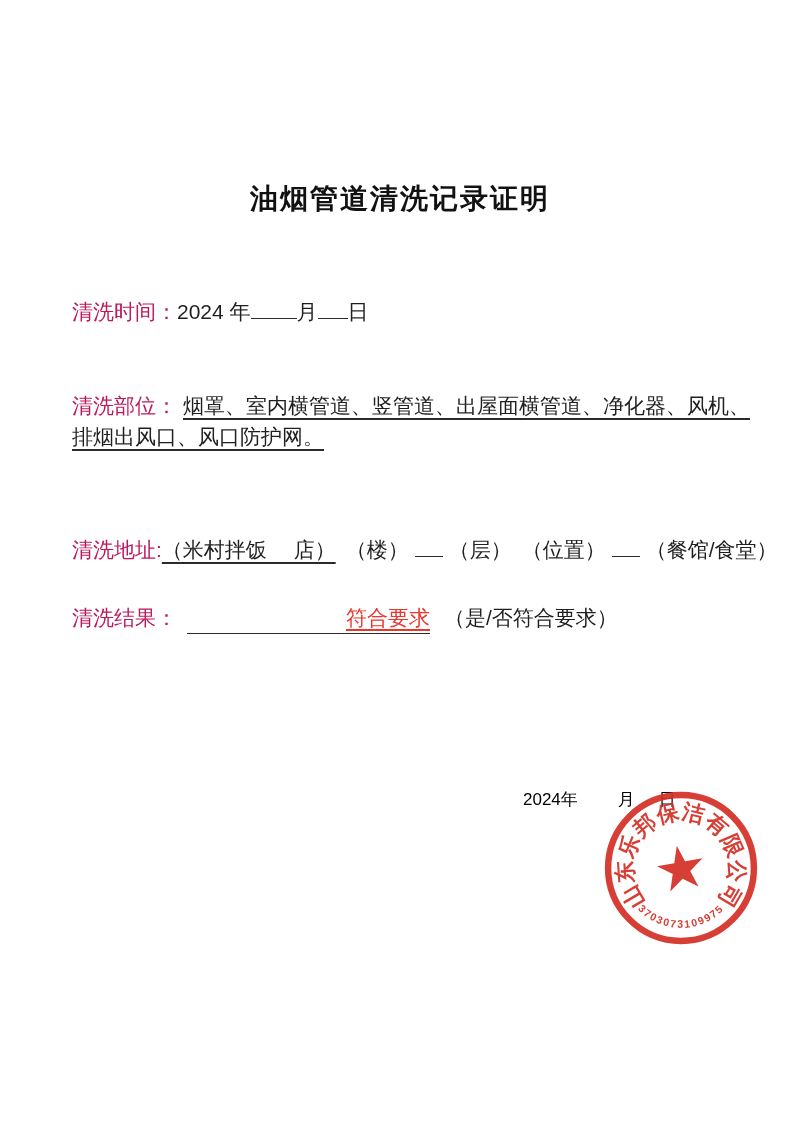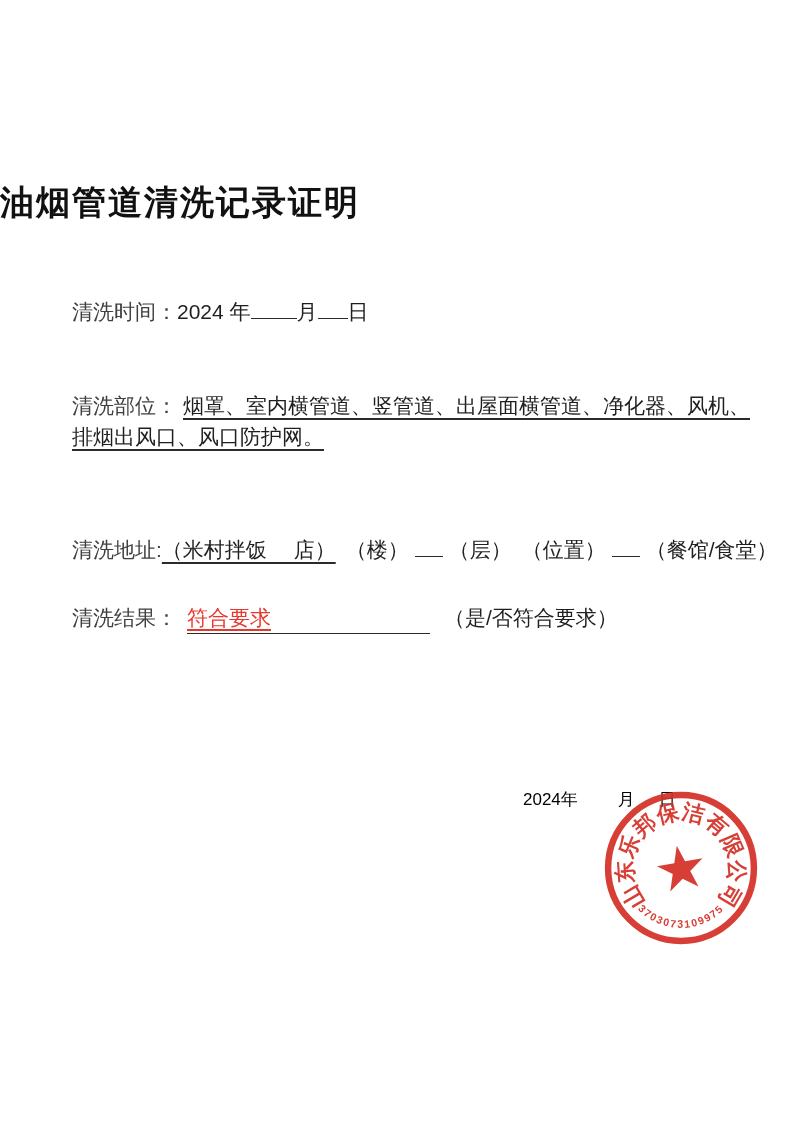--- a/index.html
+++ b/index.html
@@ -6,46 +6,47 @@
   .page{
     position:relative;
     width:800px;height:1131px;
     background:#ffffff;
     font-family:"Liberation Sans","DejaVu Sans",sans-serif;
     color:#1f1f1f;
     overflow:hidden;
   }
   .title{
     position:absolute;top:180px;left:0;width:800px;
-    font-size:34px;font-weight:bold;letter-spacing:2px;
+    text-align:center;
+    font-size:28px;font-weight:bold;letter-spacing:2px;
     color:#111;
   }
   .line{
     position:absolute;left:72px;
     font-size:21px;line-height:31px;
     white-space:nowrap;
   }
-  .label{color:#404040;}
+  .label{color:#be185d;}
   .ul{
     text-decoration:underline;
     text-underline-offset:5px;
     text-decoration-thickness:1.5px;
     text-decoration-color:#2b2b2b;
   }
   .blank{
     display:inline-block;
     border-bottom:1.5px solid #2b2b2b;
     height:21px;
     vertical-align:baseline;
   }
   .blank.w46{width:46px;}
   .blank.w30{width:30px;}
   .blank.w28{width:28px;}
   .blank.result-blank{
-    width:243px;text-align:left;height:auto;
+    width:243px;text-align:right;height:auto;
     margin-right:14px;
   }
   .blank.company-blank{width:223px;margin-right:10px;}
   .result-value{
     color:#e8372c;
     text-decoration:underline;
     text-underline-offset:4px;
     text-decoration-color:#e8372c;
   }
   .gap10{display:inline-block;width:10px;}

